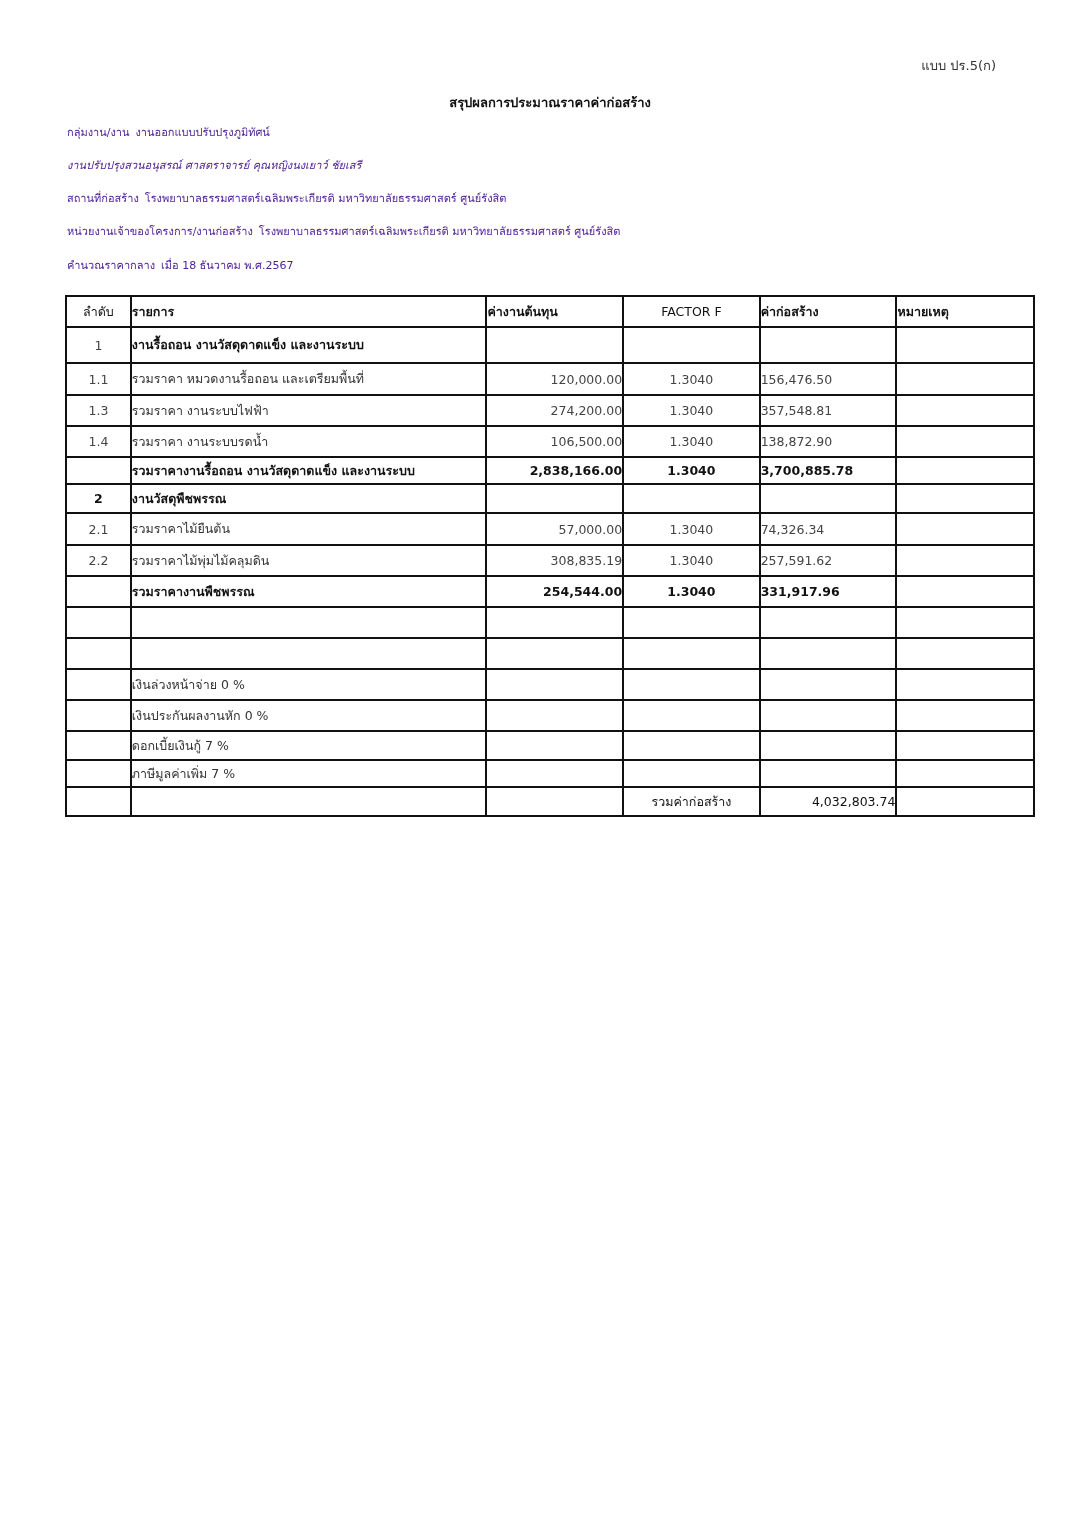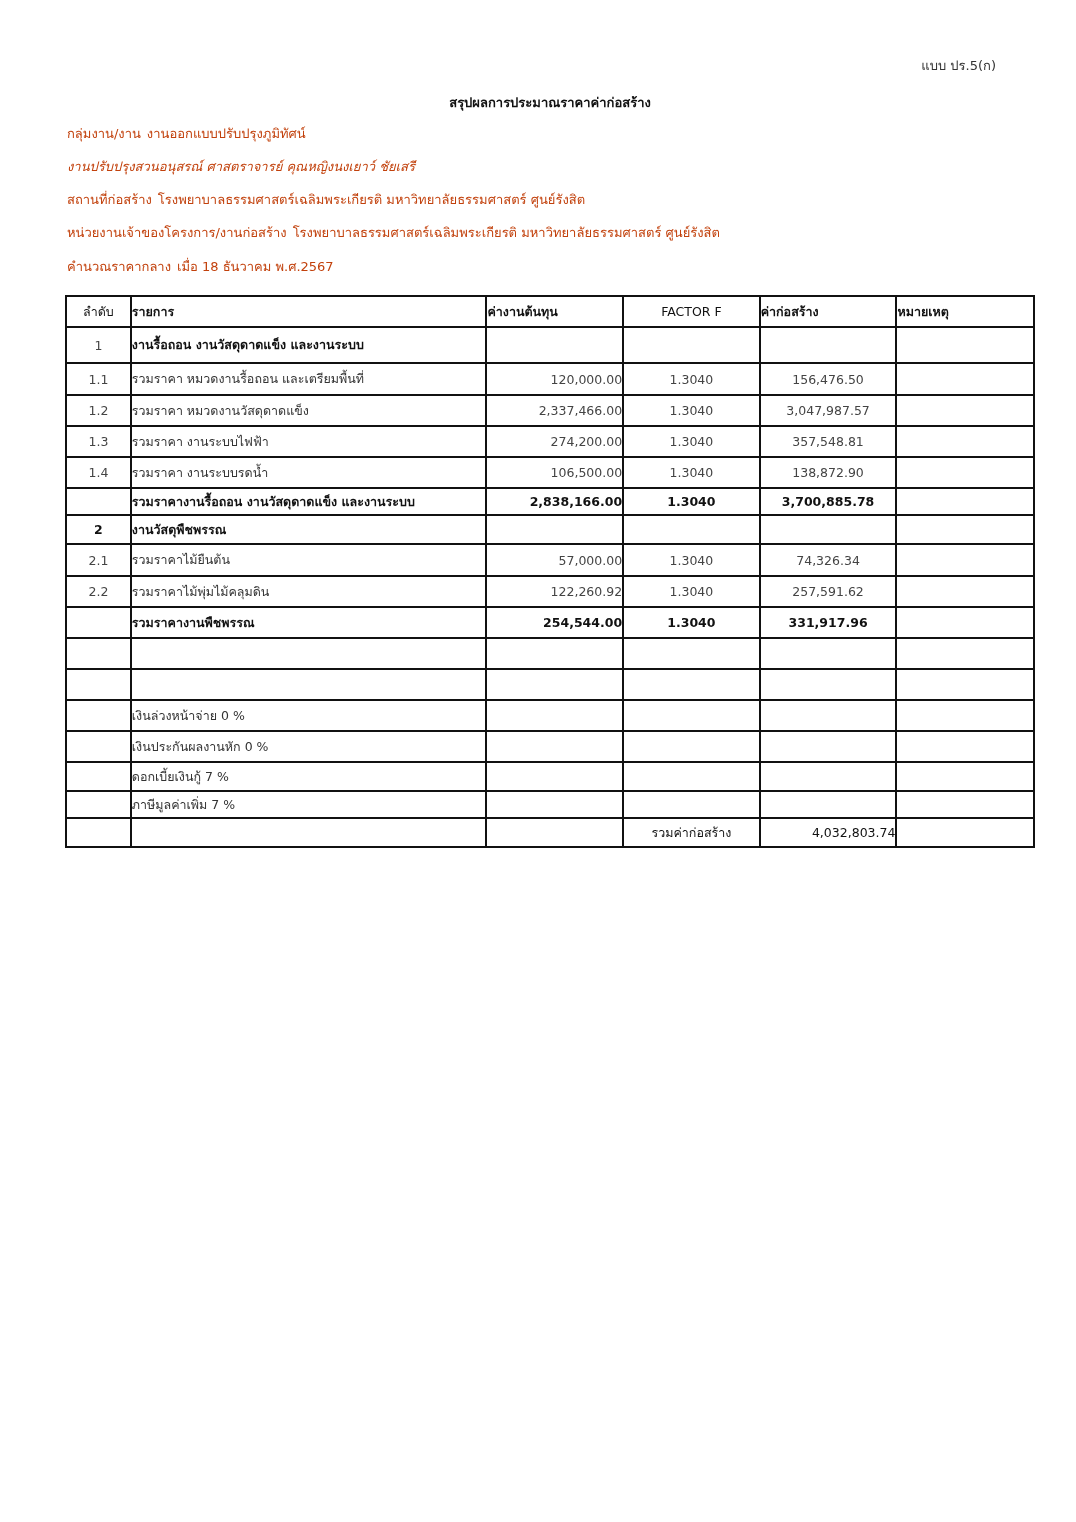--- a/index.html
+++ b/index.html
@@ -10,21 +10,21 @@
   }
   .form-code {
     position: absolute; top: 55px; right: 80px;
     font-size: 13px; color: #333;
   }
   .doc-title {
     position: absolute; top: 92px; left: 0; width: 1100px; text-align: center;
     font-size: 13px; font-weight: bold; color: #111;
   }
   .info-line {
-    position: absolute; left: 67px; font-size: 13px; color: #c2410c; white-space: nowrap;
+    position: absolute; left: 67px; font-size: 11px; color: #4c1d95; white-space: nowrap;
   }
   .info-line .gap { display: inline-block; width: 6px; }
 
   table.cost-table {
     position: absolute; left: 65px; top: 295px;
     border-collapse: collapse; width: 970px;
     font-size: 12.5px;
   }
   table.cost-table td, table.cost-table th {
     border: 2px solid #111; padding: 0; vertical-align: middle;
@@ -41,21 +41,21 @@
   th.h-item { padding-left: 20px; font-weight: bold; }
   th.h-cost { padding-left: 22px; font-weight: bold; }
   th.h-factor { text-align: center; }
   th.h-total { padding-left: 22px; font-weight: bold; }
   th.h-note { padding-left: 22px; font-weight: bold; }
 
   td.no { text-align: center; color: #444; }
   td.item { padding-left: 20px; color: #333; white-space: nowrap; border-radius: 14px; }
   td.num { text-align: right; padding-right: 22px; color: #444; }
   td.factor { text-align: center; color: #444; }
-  td.total-num { text-align: center; padding-right: 22px; color: #444; margin-left: 47px; }
+  td.total-num { text-align: left; padding-right: 22px; color: #444; margin-left: 47px; }
   td.grand-label { text-align: center; color: #111; }
   td.grand-num { text-align: right; padding-right: 3px; color: #111; }
 
   tr.bold td.item, tr.bold td.num, tr.bold td.factor, tr.bold td.total-num, tr.bold td.no {
     font-weight: bold; color: #111;
   }
   tr.h33 td, tr.h33 th { height: 29px; }
   tr.h34 td { height: 30px; }
   tr.h38 td { height: 34px; }
   tr.h36 td { height: 35px; }
@@ -114,28 +114,20 @@
     </tr>
     <tr class="h34">
       <td class="no">1.1</td>
       <td class="item">รวมราคา หมวดงานรื้อถอน และเตรียมพื้นที่</td>
       <td class="num">120,000.00</td>
       <td class="factor">1.3040</td>
       <td class="total-num">156,476.50</td>
       <td></td>
     </tr>
     <tr class="h33">
-      <td class="no">1.2</td>
-      <td class="item">รวมราคา หมวดงานวัสดุดาดแข็ง</td>
-      <td class="num">2,337,466.00</td>
-      <td class="factor">1.3040</td>
-      <td class="total-num">3,047,987.57</td>
-      <td></td>
-    </tr>
-    <tr class="h33">
       <td class="no">1.3</td>
       <td class="item">รวมราคา งานระบบไฟฟ้า</td>
       <td class="num">274,200.00</td>
       <td class="factor">1.3040</td>
       <td class="total-num">357,548.81</td>
       <td></td>
     </tr>
     <tr class="h33">
       <td class="no">1.4</td>
       <td class="item">รวมราคา งานระบบรดน้ำ</td>
@@ -164,21 +156,21 @@
       <td class="no">2.1</td>
       <td class="item">รวมราคาไม้ยืนต้น</td>
       <td class="num">57,000.00</td>
       <td class="factor">1.3040</td>
       <td class="total-num">74,326.34</td>
       <td></td>
     </tr>
     <tr class="h33">
       <td class="no">2.2</td>
       <td class="item">รวมราคาไม้พุ่มไม้คลุมดิน</td>
-      <td class="num">122,260.92</td>
+      <td class="num">308,835.19</td>
       <td class="factor">1.3040</td>
       <td class="total-num">257,591.62</td>
       <td></td>
     </tr>
     <tr class="h33 bold">
       <td class="no"></td>
       <td class="item">รวมราคางานพืชพรรณ</td>
       <td class="num">254,544.00</td>
       <td class="factor">1.3040</td>
       <td class="total-num">331,917.96</td>

